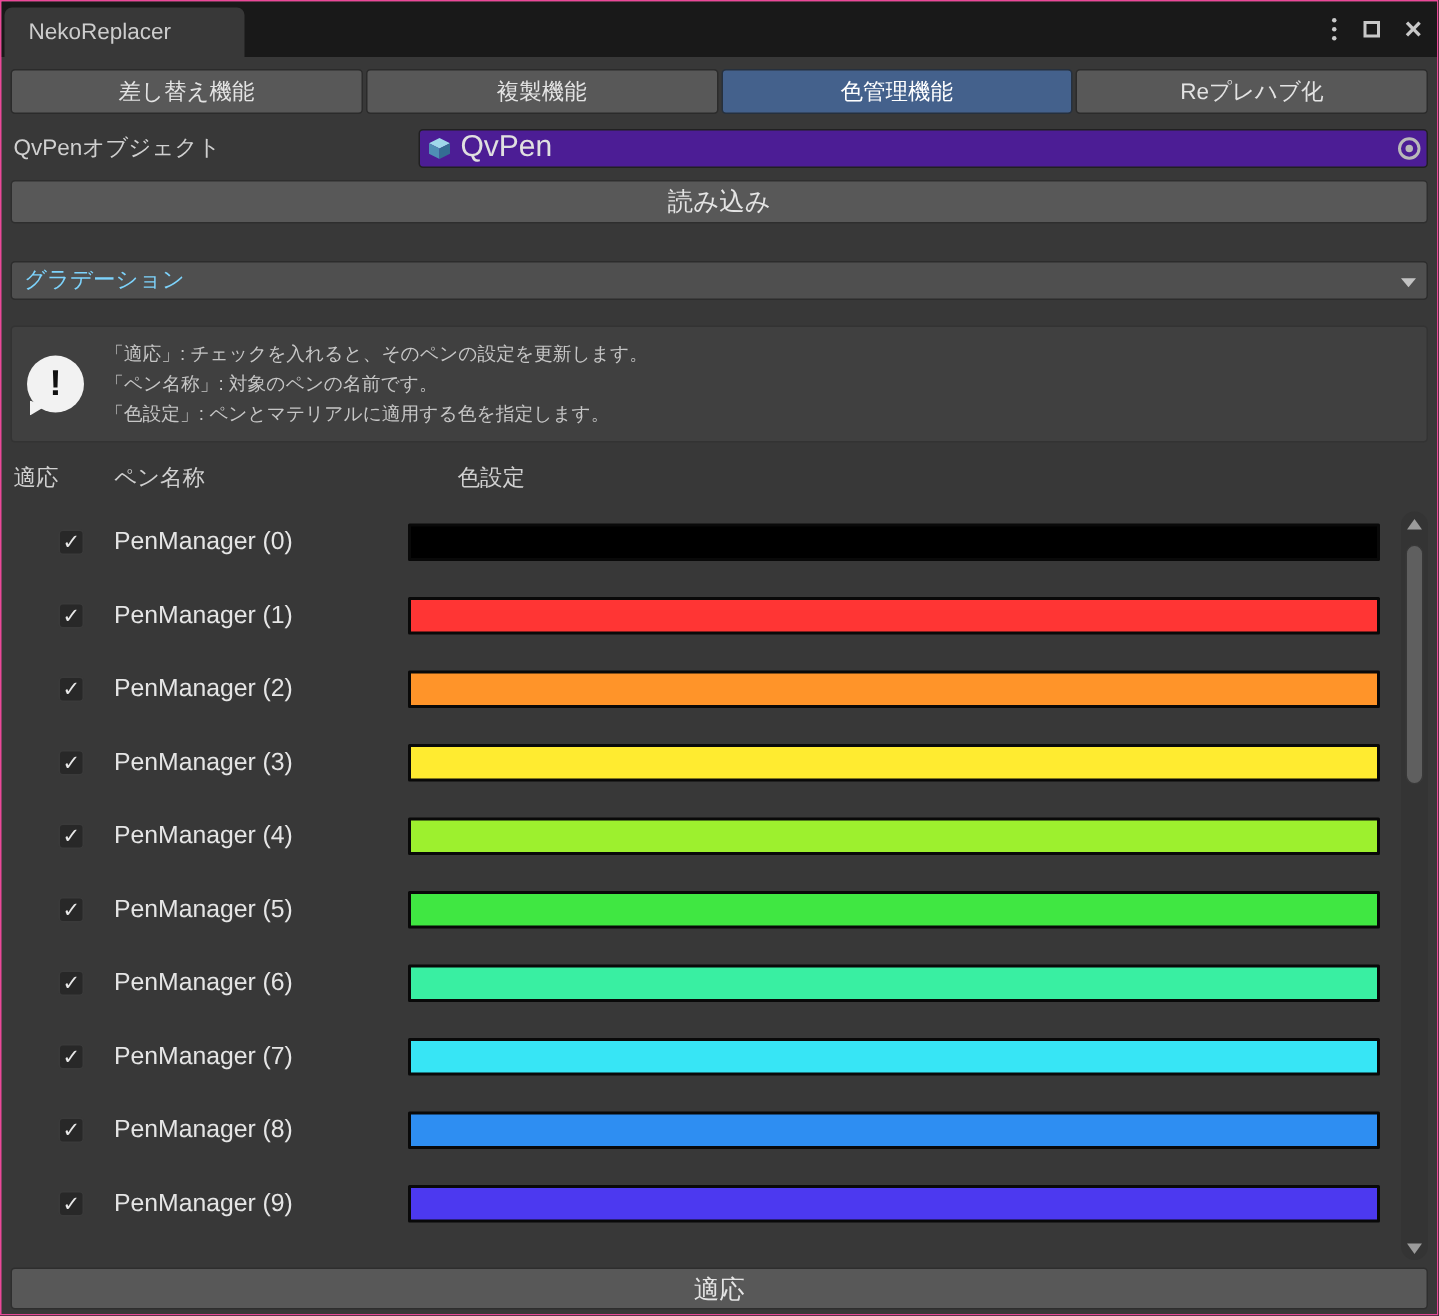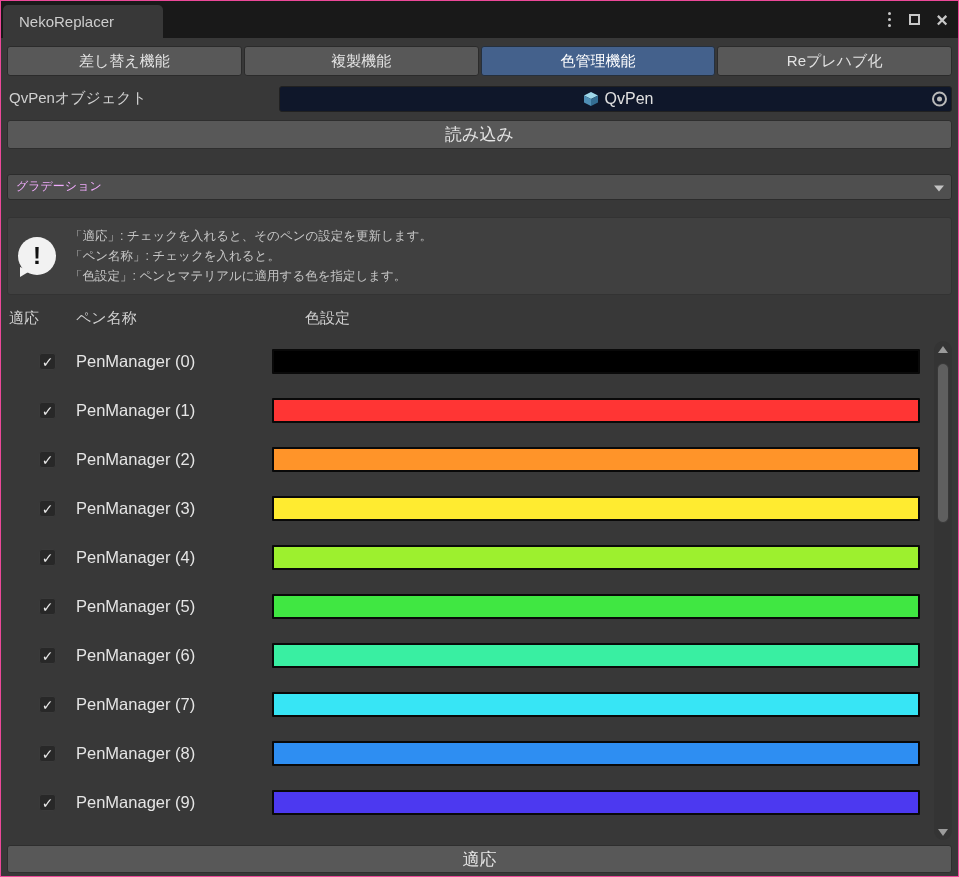--- a/index.html
+++ b/index.html
@@ -46,24 +46,24 @@
     display: flex; align-items: center; justify-content: center;
     font-size: 15px; color: #e3e3e3; border-radius: 3px; cursor: pointer;
   }
   .tab.active { background: #44618c; color: #ffffff; border-color: #26303d; }
 
   
   .field-row { display: flex; align-items: center; margin-top: 9px; height: 27px; }
   .field-label { width: 272px; font-size: 15px; color: #d0d0d0; padding-left: 2px; flex-shrink: 0;}
 
   .object-field {
-    flex: 1; height: 26px; background: #0f172a;
+    flex: 1; height: 26px; background: #4c1d95;
     border: 1px solid #212121; border-radius: 3px;
     display: flex; align-items: center; padding-left: 5px;
-    font-size: 16px; color: #e0e0e0; cursor: pointer; position: relative; justify-content: center;
+    font-size: 20px; color: #e0e0e0; cursor: pointer; position: relative;
   }
   .object-field .obj-text { margin-left: 6px; }
   .picker {
     position: absolute; right: 4px; top: 50%; transform: translateY(-50%);
     width: 15px; height: 15px; border: 2px solid #b9b9b9; border-radius: 50%;
     display: flex; align-items: center; justify-content: center; cursor: pointer;
   }
   .picker i { width: 5px; height: 5px; background: #b9b9b9; border-radius: 50%; display: block; }
 
   .btn {
@@ -73,21 +73,21 @@
     display: flex; align-items: center; justify-content: center; cursor: pointer;
     font-family: inherit;
     text-align: center;
   }
 
   .mode-row { margin-top: 24px; }
   .dropdown {
     flex: 1; height: 26px; background: #4f4f4f;
     border: 1px solid #2c2c2c; border-radius: 3px;
     display: flex; align-items: center; padding-left: 8px;
-    font-size: 12px; color: #f0abfc; position: relative; cursor: pointer;
+    font-size: 15px; color: #7dd3fc; position: relative; cursor: pointer;
   }
   .dd-arrow {
     position: absolute; right: 7px; top: 50%; transform: translateY(-25%);
     width: 0; height: 0;
     border-left: 5px solid transparent; border-right: 5px solid transparent;
     border-top: 6px solid #c3c3c3;
   }
 
   
   .helpbox {
@@ -196,21 +196,21 @@
       <div class="dropdown">
         <span>グラデーション</span>
         <span class="dd-arrow"></span>
       </div>
     </div>
 
     <div class="helpbox">
       <div class="help-icon">!</div>
       <div class="help-lines">
         <div>「適応」: チェックを入れると、そのペンの設定を更新します。</div>
-        <div>「ペン名称」: チェックを入れると。</div>
+        <div>「ペン名称」: 対象のペンの名前です。</div>
         <div>「色設定」: ペンとマテリアルに適用する色を指定します。</div>
       </div>
     </div>
 
     <div class="col-headers">
       <span class="ch-apply">適応</span>
       <span class="ch-name">ペン名称</span>
       <span class="ch-color">色設定</span>
     </div>
 

